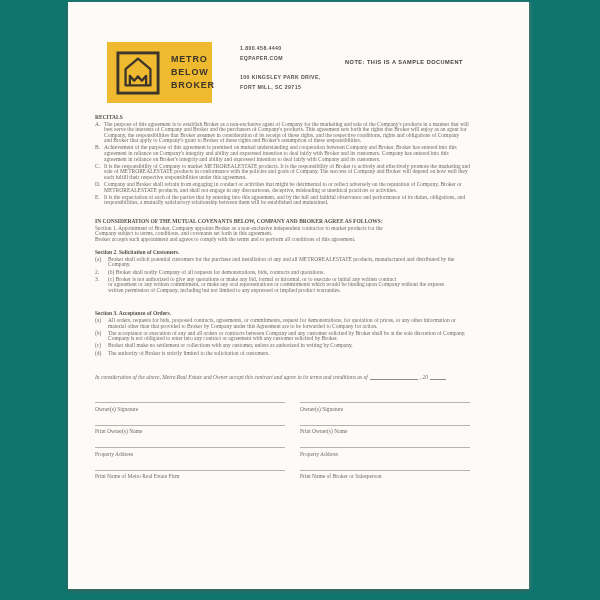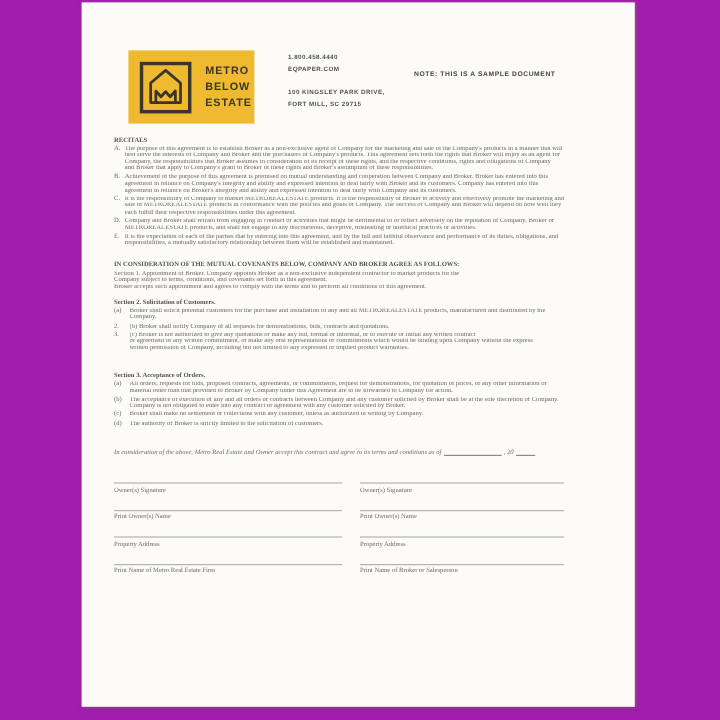--- a/index.html
+++ b/index.html
@@ -1,16 +1,16 @@
 <!DOCTYPE html>
 <html><head>
 <meta charset="utf-8">
 <style>
   html,body{margin:0;padding:0;}
-  #stage{position:relative;width:600px;height:600px;background:#a21caf;overflow:hidden;
+  #stage{position:relative;width:600px;height:600px;background:#0f766e;overflow:hidden;
          font-family:"Liberation Serif", serif;}
   #paper{position:absolute;left:68px;top:2px;width:461px;height:587px;background:#fcfbf8;
          box-shadow:0 2px 4px rgba(90,88,82,.55), 2px 0 3px rgba(160,158,152,.25);}
   
   .logo{position:absolute;left:39px;top:40px;width:105px;height:61px;display:flex;align-items:center;}
   .logo-icon{margin-left:9px;width:44px;height:44px;flex:none;}
   .logo-text{margin-left:11px;font-family:"Liberation Sans",sans-serif;font-weight:bold;
              font-size:9px;line-height:13px;letter-spacing:.8px;}
   .contact{position:absolute;left:172px;top:41px;font-family:"Liberation Sans",sans-serif;
            font-weight:bold;font-size:5.2px;line-height:10px;letter-spacing:.4px;color:#55524c;}
@@ -51,21 +51,21 @@
 
     <div class="logo" style="background:#efb930;color:#3b352a;">
       <svg class="logo-icon" viewBox="0 0 46 46">
         <rect x="2" y="2" width="42" height="42" fill="none" stroke="#3b352a" stroke-width="3"></rect>
         <path d="M10 36 V19 L23 8 L36 19 V36 Z" fill="none" stroke="#3b352a" stroke-width="2.4" stroke-linejoin="round"></path>
         <path d="M14.5 36 V26 L19 31 L23 26.5 L27 31 L31.5 26 V36" fill="none" stroke="#3b352a" stroke-width="2.4" stroke-linejoin="round"></path>
       </svg>
       <div class="logo-text">
         <div>METRO</div>
         <div>BELOW</div>
-        <div>ESTATE</div>
+        <div>BROKER</div>
       </div>
     </div>
 
     <div class="contact">
       <div class="grp1">
         <div>1.800.458.4440</div>
         <div>EQPAPER.COM</div>
       </div>
       <div class="grp2">
         <div>100 KINGSLEY PARK DRIVE,</div>

